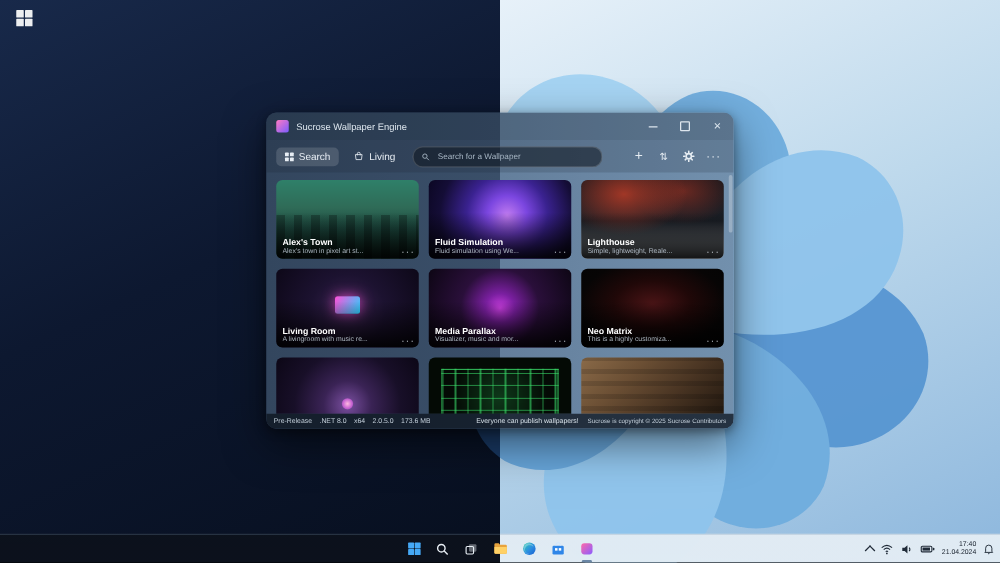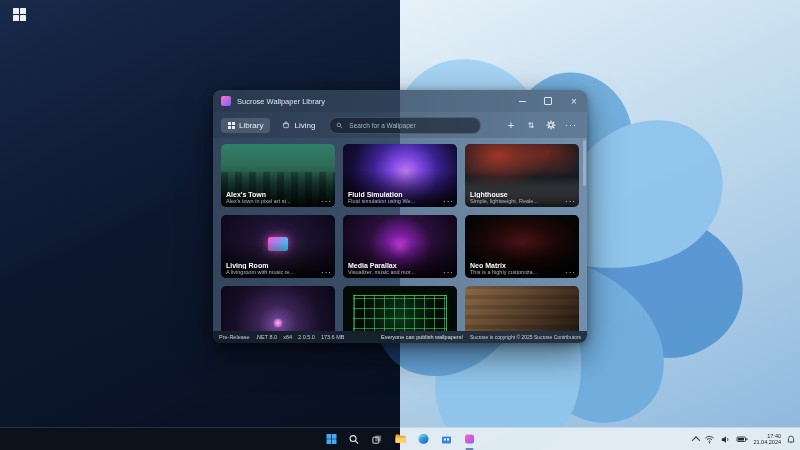--- a/index.html
+++ b/index.html
@@ -145,41 +145,41 @@
   <span></span>
     <span></span>
     <span></span>
     <span></span>
 </div>
 
 <div class="window">
 
   <div class="titlebar">
     <span class="appico"></span>
-    <span class="wtitle">Sucrose Wallpaper Library</span>
+    <span class="wtitle">Sucrose Wallpaper Engine</span>
     <span class="controls">
       <span class="ctrl">
           <span class="mn"></span>
         </span>
       <span class="ctrl">
           <span class="sq"></span>
         </span>
       <span class="ctrl">×</span>
     </span>
   </div>
 
   <div class="toolbar">
     <span class="tab active">
       <span class="grid-ico">
           <span></span>
           <span></span>
           <span></span>
           <span></span>
         </span>
-      <span>Library</span>
+      <span>Search</span>
     </span>
     <span class="tab">
       <svg width="8" height="8" viewBox="0 0 24 24">
         <path d="M4 8h16l-1.5 12h-13z" fill="none" stroke="currentColor" stroke-width="2"></path>
         <path d="M8.5 10V6a3.5 3.5 0 0 1 7 0v4" fill="none" stroke="currentColor" stroke-width="2"></path>
       </svg>
       <span>Living</span>
     </span>
 
     <span class="search">

